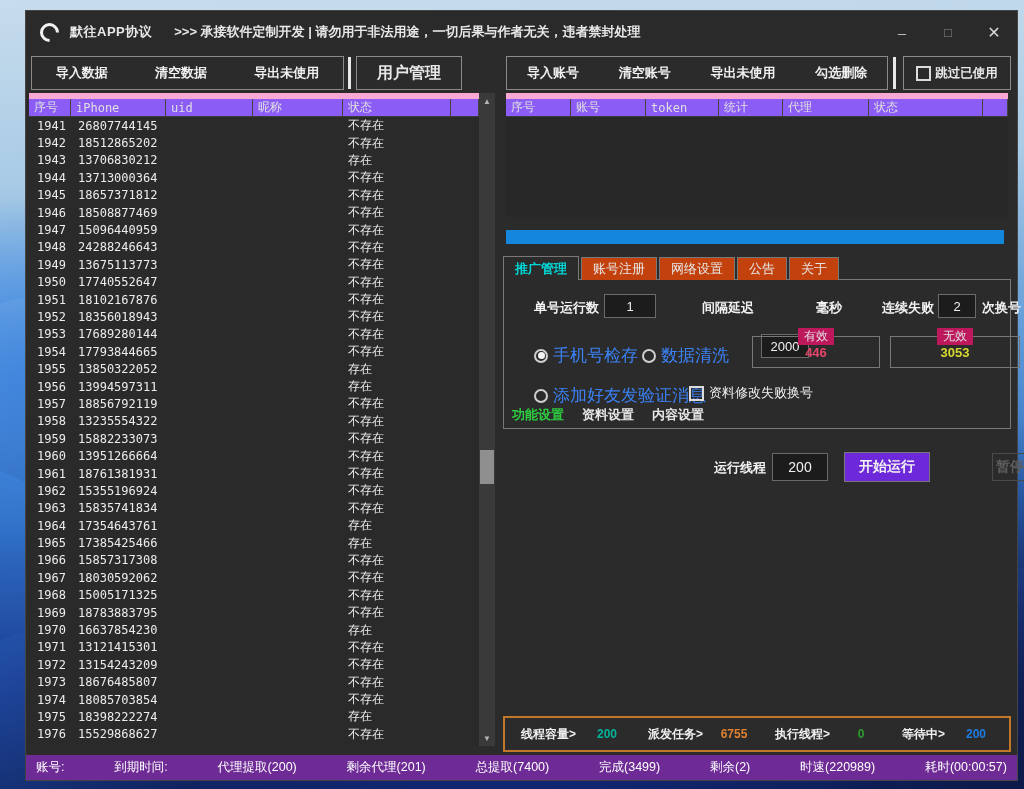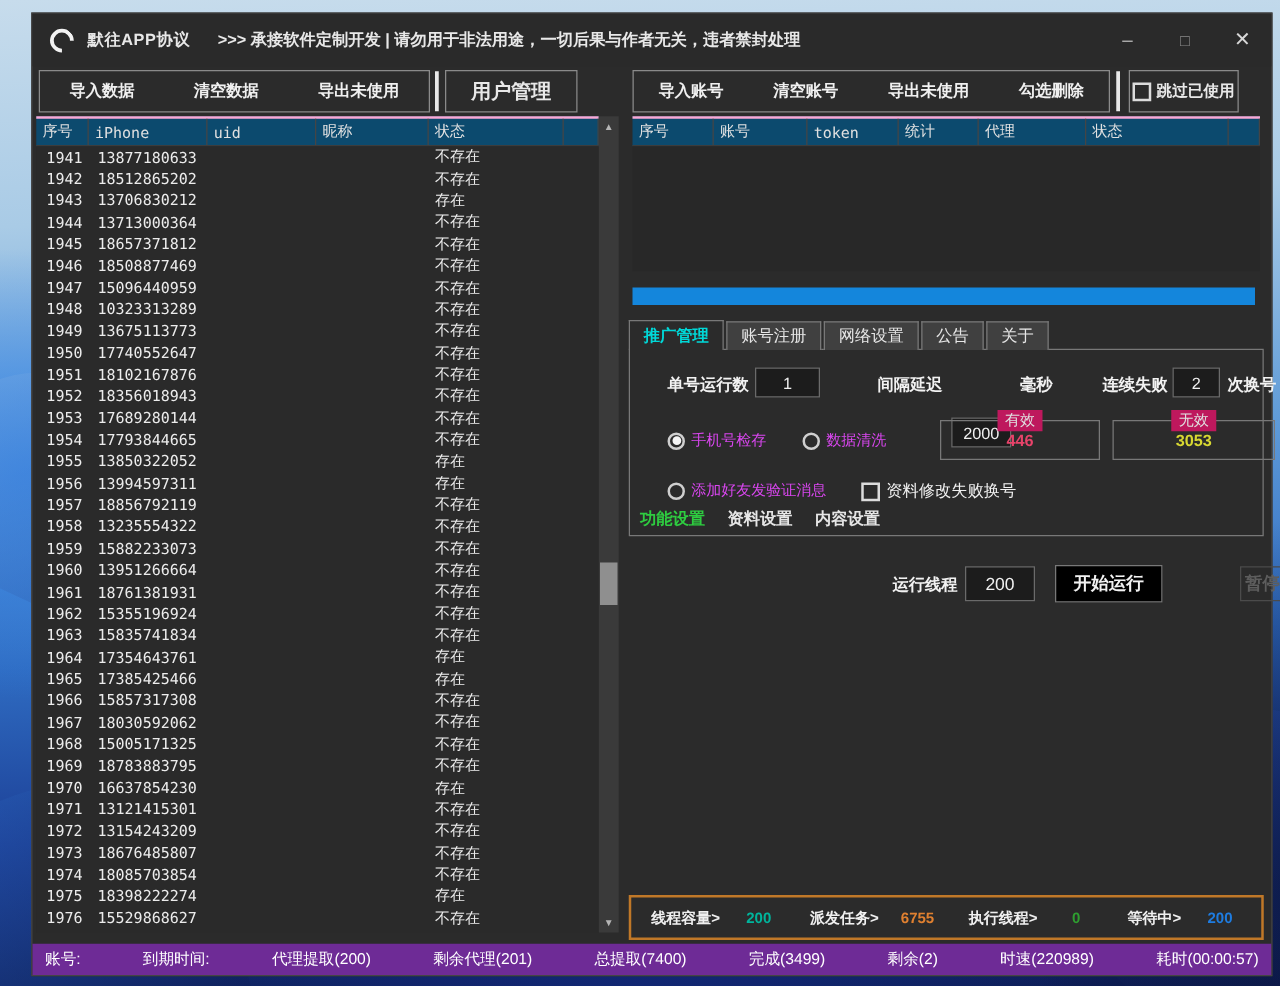--- a/index.html
+++ b/index.html
@@ -36,26 +36,26 @@
   .wc.close { color:#d8d8d8; font-size:16px; }
 
   
   .tb-box { position:absolute; top:45px; height:34px; border:1px solid #8a8a8a; display:flex; align-items:center; justify-content:space-around; background:#2b2b2b; }
   .tb-left { left:5px; width:313px; }
   .tb-right { left:480px; width:382px; }
   .tb-btn { font-size:13px; font-weight:bold; color:#f0f0f0; padding:0 6px; white-space:nowrap; cursor:default; }
   .tb-sep { position:absolute; top:46px; width:3px; height:32px; background:#e8e8e8; }
   .sep-left { left:322px; } .sep-right { left:867px; }
   .um-box { position:absolute; left:330px; top:45px; width:106px; height:34px; border:1px solid #8a8a8a; display:flex; align-items:center; justify-content:center; font-size:16px; font-weight:bold; }
-  .skip-box { position:absolute; left:877px; top:45px; width:88px; height:34px; border:1px solid #8a8a8a; display:flex; align-items:center; justify-content:center; gap:4px; }
+  .skip-box { position:absolute; left:877px; top:45px; width:108px; height:34px; border:1px solid #8a8a8a; display:flex; align-items:center; justify-content:center; gap:4px; }
   .chk { width:15px; height:15px; border:2px solid #dcdcdc; background:transparent; flex:0 0 auto; }
   .skip-label { font-size:12.5px; font-weight:bold; white-space:nowrap; }
 
   
-  .thead { display:grid; background:#0c4a6e; border-top:2px solid #f9a8d4; border-bottom:1px solid #3c3c3c; height:24px; font-size:12px; color:#e0e0e0; }
+  .thead { display:grid; background:#8b5cf6; border-top:6px solid #f9a8d4; border-bottom:1px solid #3c3c3c; height:24px; font-size:12px; color:#e0e0e0; }
   .th { border-right:1px solid #454545; display:flex; align-items:center; padding-left:5px; overflow:hidden; font-family:"DejaVu Sans Mono","Liberation Sans",sans-serif; }
   .left-table { position:absolute; left:3px; top:82px; width:450px; }
   .left-grid { grid-template-columns:42px 95px 87px 90px 1fr 28px; }
   .right-table { position:absolute; left:480px; top:82px; width:502px; }
   .right-grid { grid-template-columns:65px 75px 73px 64px 86px 1fr 25px; }
   .tbody-left { height:629px; overflow:hidden; background:#2a2a2a; }
   .tbody-right { height:100px; background:#282828; }
   .trow { display:grid; grid-template-columns:42px 95px 87px 90px 1fr 28px; height:17.4px; font-size:12px; color:#ececec; font-family:"DejaVu Sans Mono","Liberation Sans",sans-serif; }
   .tcell { display:flex; align-items:center; overflow:hidden; white-space:nowrap; }
   .c-no { justify-content:flex-end; padding-right:5px; }
@@ -66,43 +66,43 @@
   .vscroll { position:absolute; left:453px; top:82px; width:16px; height:653px; background:#3a3a3a; }
   .vs-arrow { position:absolute; left:0; width:16px; height:16px; display:flex; align-items:center; justify-content:center; font-size:8px; color:#b5b5b5; }
   .vs-up { top:0; } .vs-down { bottom:0; }
   .vs-thumb { position:absolute; left:1px; top:357px; width:14px; height:34px; background:#8f8f8f; }
 
   
   .progress { position:absolute; left:480px; top:219px; width:498px; height:14px; background:#1486dc; }
 
   
   .tabs { position:absolute; left:477px; top:245px; display:flex; align-items:flex-end; height:24px; z-index:2; }
-  .tab { height:23px; border:1px solid #787878; border-bottom:none; background:#404040; color:#e6e6e6; font-size:13px; padding:0 11px; display:flex; align-items:center; margin-right:2px; cursor:default; white-space:nowrap; }
+  .tab { height:23px; border:1px solid #787878; border-bottom:none; background:#c2410c; color:#e6e6e6; font-size:13px; padding:0 11px; display:flex; align-items:center; margin-right:2px; cursor:default; white-space:nowrap; }
   .tab.active { height:24px; background:#2b2b2b; color:#00d8d8; font-weight:bold; }
 
   
   .panel { position:absolute; left:477px; top:268px; width:508px; height:150px; border:1px solid #787878; background:#2b2b2b; }
   .flabel { position:absolute; font-size:13px; font-weight:bold; color:#f2f2f2; white-space:nowrap; }
   .finput { position:absolute; height:24px; background:#1c1c1c; border:1px solid #6a6a6a; color:#f0f0f0; font-size:13px; text-align:center; font-family:"Liberation Sans",sans-serif; }
-  .radio { position:absolute; display:flex; align-items:center; gap:5px; font-size:12px; color:#d946ef; white-space:nowrap; }
+  .radio { position:absolute; display:flex; align-items:center; gap:5px; font-size:17px; color:#3b82f6; white-space:nowrap; }
   .rdot { width:14px; height:14px; border-radius:50%; border:2px solid #cfcfcf; background:transparent; display:flex; align-items:center; justify-content:center; flex:0 0 auto; }
   .rdot.on::after { content:""; width:7px; height:7px; border-radius:50%; background:#f5f5f5; }
   .chkrow { position:absolute; display:flex; align-items:center; gap:5px; font-size:13px; color:#f0f0f0; white-space:nowrap; }
   .gbox { position:absolute; height:32px; border:1px solid #787878; }
   .gbox-label { position:absolute; top:-9px; left:50%; transform:translateX(-50%); background:#be185d; padding:0 6px; font-size:12px; color:#e0e0e0; }
   .gbox-val { width:100%; height:100%; display:flex; align-items:center; justify-content:center; font-size:13px; font-weight:bold; }
   .val-valid { color:#e8436a; }
   .val-invalid { color:#d8d832; }
   .subtabs { position:absolute; left:8px; bottom:4px; display:flex; gap:18px; font-size:13px; font-weight:bold; color:#e6e6e6; }
   .subtab.active { color:#2ecc40; }
 
   
   .run-label { position:absolute; left:688px; top:448px; font-size:13px; font-weight:bold; }
   .run-input { position:absolute; left:746px; top:442px; width:56px; height:28px; font-size:14px; }
-  .btn { position:absolute; height:30px; border:1px solid #787878; background:#000000; color:#f2f2f2; font-size:14px; font-weight:bold; display:flex; align-items:center; justify-content:center; cursor:default; }
+  .btn { position:absolute; height:30px; border:1px solid #787878; background:#6d28d9; color:#f2f2f2; font-size:14px; font-weight:bold; display:flex; align-items:center; justify-content:center; cursor:default; }
   .btn-start { left:818px; top:441px; width:86px; }
   .btn-pause { left:966px; top:442px; width:36px; height:28px; background:transparent; border-color:#4b4b4b; color:#5d5d5d; }
 
   
   .status-box { position:absolute; left:477px; top:705px; width:508px; height:31px; border:2px solid #c07828; display:flex; align-items:center; justify-content:space-around; padding:16px 4px; }
   .sb-item { display:flex; align-items:center; gap:14px; }
   .sb-label { font-size:12px; font-weight:bold; color:#f0f0f0; white-space:nowrap; }
   .sb-val { font-size:12px; font-weight:bold; min-width:34px; text-align:center; }
   .v-teal { color:#00b49c; } .v-orange { color:#e08030; } .v-green { color:#2e9e30; } .v-blue { color:#1e7ce0; }
 
@@ -157,21 +157,21 @@
       <div class="th">序号</div>
       <div class="th">iPhone</div>
       <div class="th">uid</div>
       <div class="th">昵称</div>
       <div class="th">状态</div>
       <div class="th"></div>
     </div>
     <div class="tbody-left" id="left-rows">
         <div class="trow">
           <div class="tcell c-no">1941</div>
-          <div class="tcell c-iphone">13877180633</div>
+          <div class="tcell c-iphone">26807744145</div>
           <div class="tcell c-uid"></div>
           <div class="tcell c-nickname"></div>
           <div class="tcell c-status">不存在</div>
         </div>
         <div class="trow">
           <div class="tcell c-no">1942</div>
           <div class="tcell c-iphone">18512865202</div>
           <div class="tcell c-uid"></div>
           <div class="tcell c-nickname"></div>
           <div class="tcell c-status">不存在</div>
@@ -206,21 +206,21 @@
         </div>
         <div class="trow">
           <div class="tcell c-no">1947</div>
           <div class="tcell c-iphone">15096440959</div>
           <div class="tcell c-uid"></div>
           <div class="tcell c-nickname"></div>
           <div class="tcell c-status">不存在</div>
         </div>
         <div class="trow">
           <div class="tcell c-no">1948</div>
-          <div class="tcell c-iphone">10323313289</div>
+          <div class="tcell c-iphone">24288246643</div>
           <div class="tcell c-uid"></div>
           <div class="tcell c-nickname"></div>
           <div class="tcell c-status">不存在</div>
         </div>
         <div class="trow">
           <div class="tcell c-no">1949</div>
           <div class="tcell c-iphone">13675113773</div>
           <div class="tcell c-uid"></div>
           <div class="tcell c-nickname"></div>
           <div class="tcell c-status">不存在</div>

